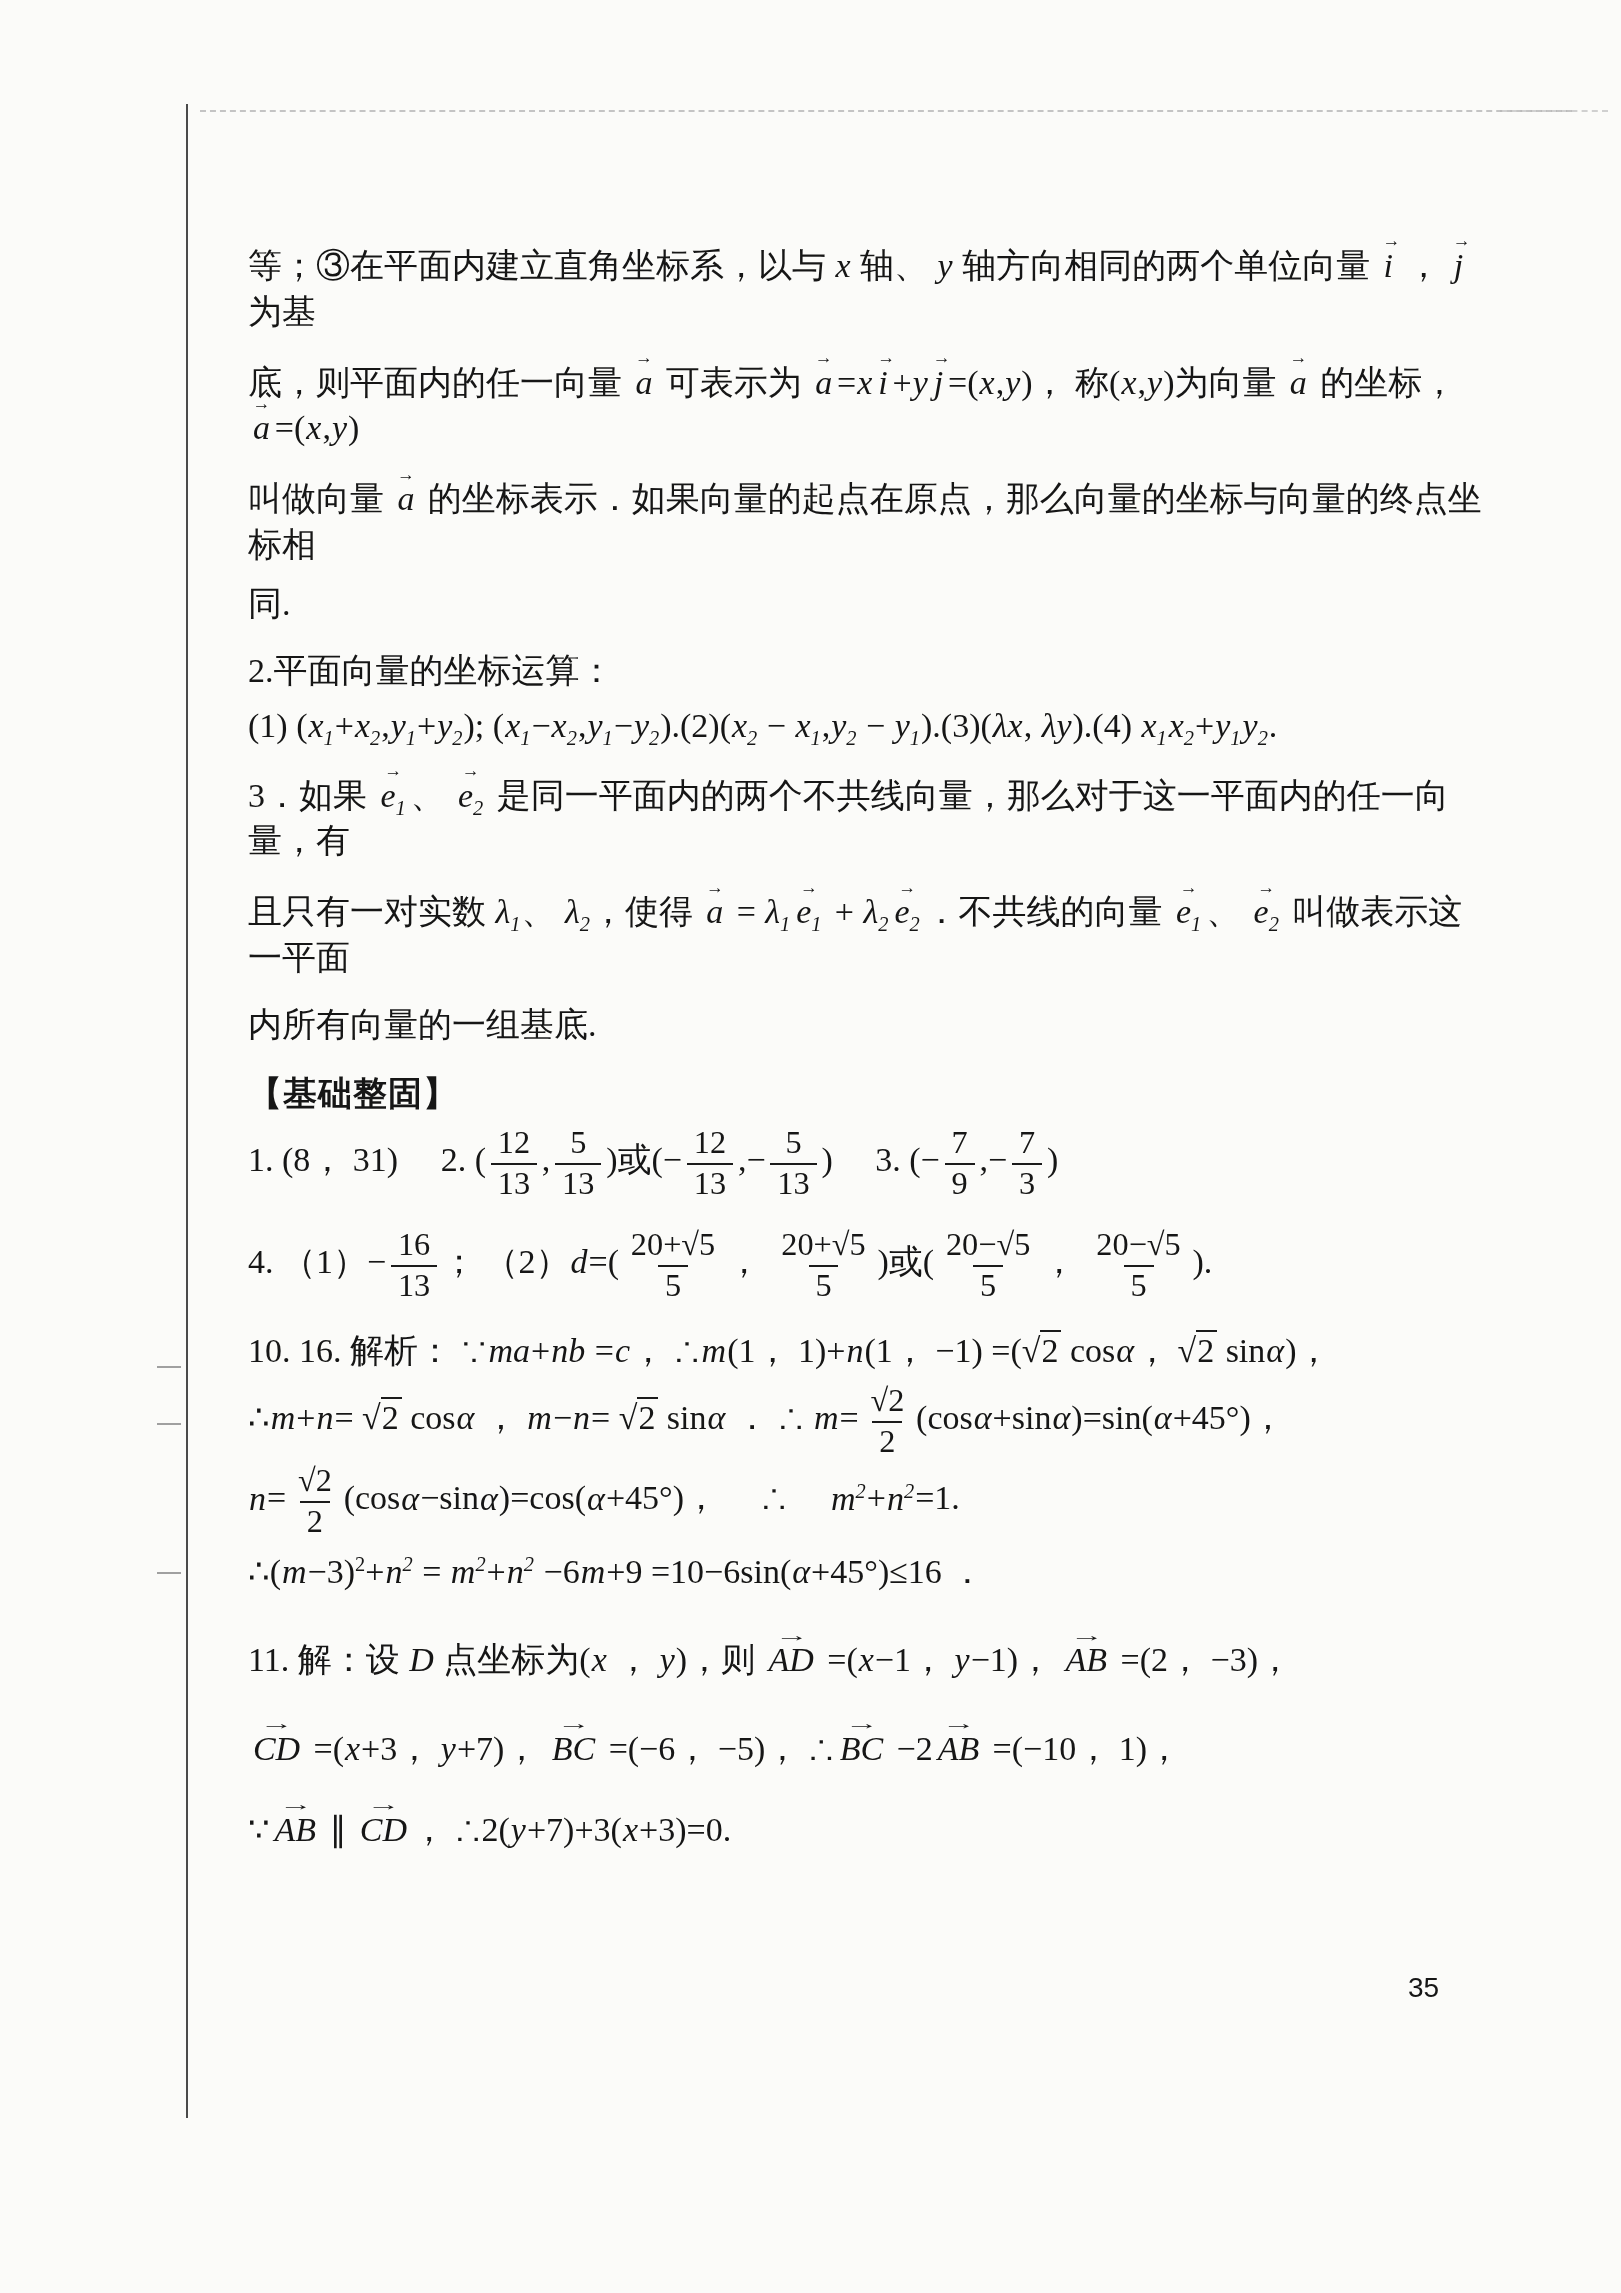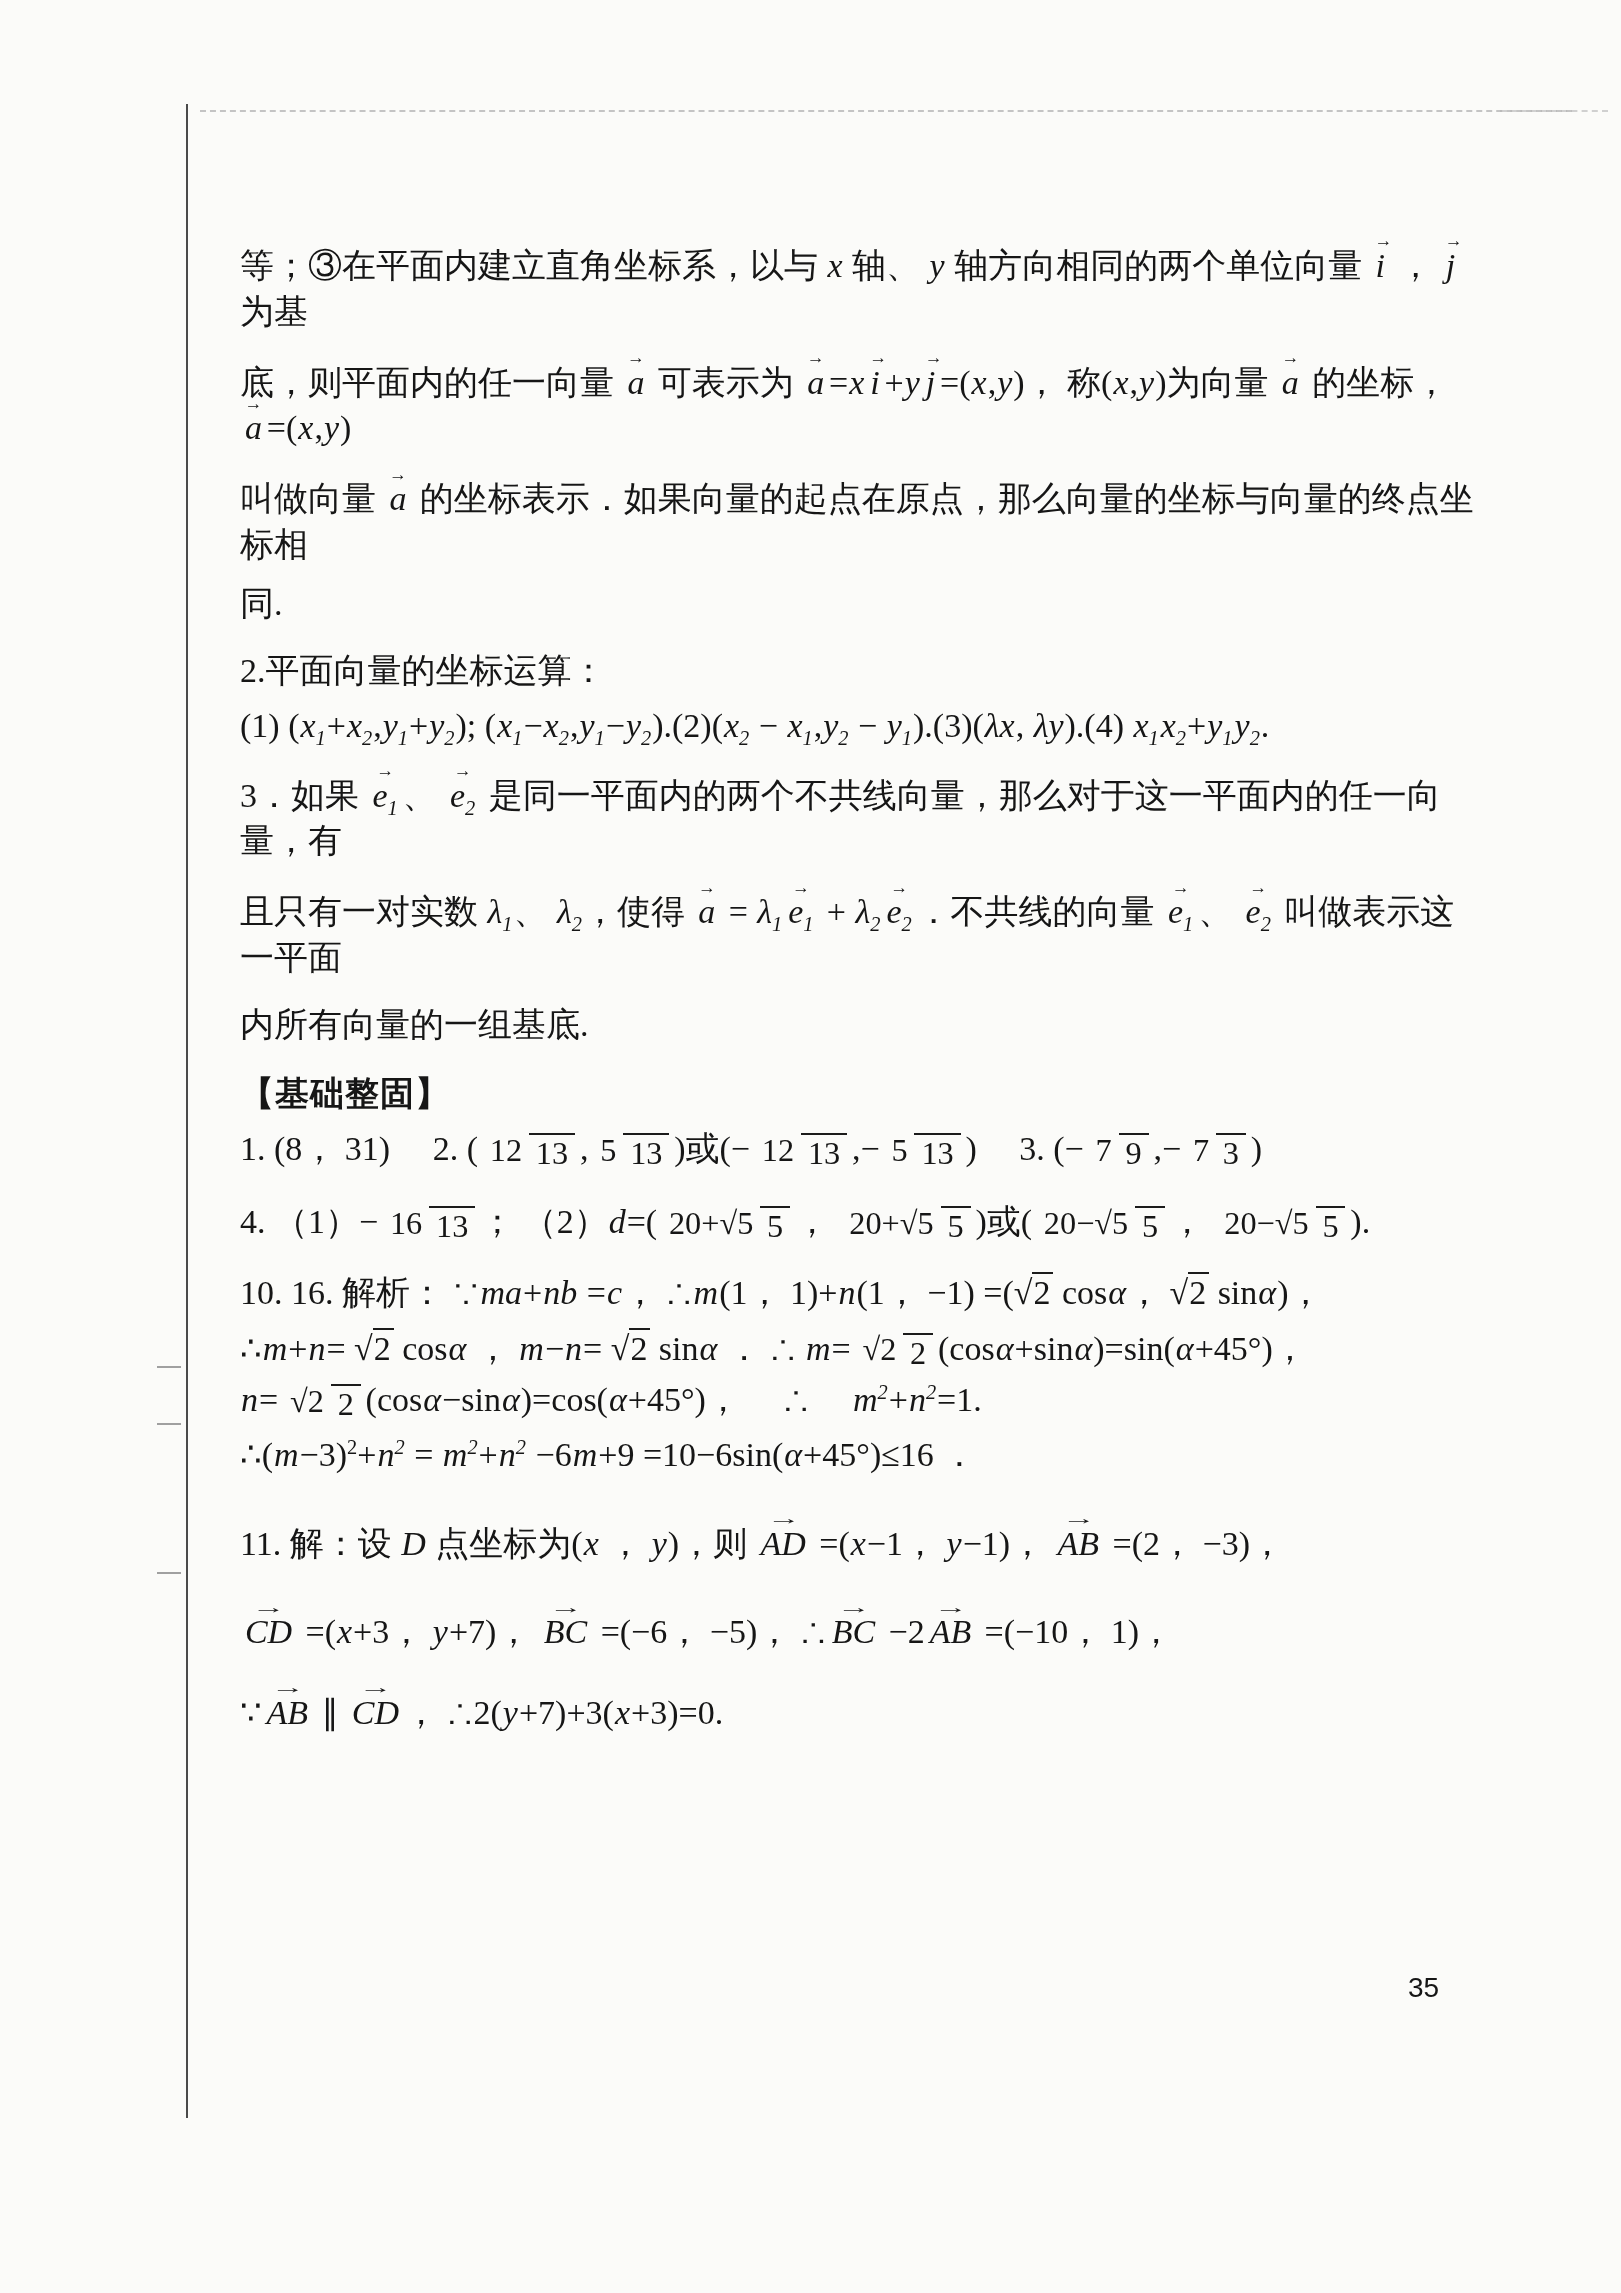--- a/index.html
+++ b/index.html
@@ -10,36 +10,36 @@
     color:#161616;
     overflow:hidden;
   }
   
   .vline{position:absolute;left:186px;top:104px;width:2px;height:2014px;background:#4a4a4a;}
   .hdash{position:absolute;left:200px;top:110px;width:1372px;height:0;border-top:2px dashed #a8a8a8;opacity:.65;}
   .hdash2{position:absolute;left:1500px;top:110px;width:108px;height:0;border-top:2px dashed #b5b5b5;opacity:.6;}
   .tick{position:absolute;width:23.5px;height:2px;background:#8a8a8a;opacity:.8;}
   .t1{left:157px;top:1366px;} .t2{left:157px;top:1423px;} .t3{left:157px;top:1572px;}
 
-  .content{position:absolute;left:240px;top:243px;width:1243px;}
+  .content{position:absolute;left:248px;top:243px;width:1243px;}
   .line{font-size:34px;line-height:1.34;white-space:normal;}
   .line.h{font-weight:700;letter-spacing:1px;}
   .m6{margin-top:5.9px}.m10{margin-top:9.8px}.m14{margin-top:13.7px}.m16{margin-top:15.7px}
   .m22{margin-top:21.6px}.m24{margin-top:23.5px}.m26{margin-top:25.5px}.m28{margin-top:27.4px}
   .m36{margin-top:35px}.m44{margin-top:43px}.m56{margin-top:55px}
 
   .mi{font-style:italic;font-family:"Liberation Serif",serif;padding:0 1px;}
   sub{font-size:0.60em;line-height:0;}
   sup{font-size:0.60em;line-height:0;}
 
   .vec{position:relative;display:inline-block;margin:0 3.9px;padding:0 1px;}
   .vtop{position:absolute;top:-0.60em;left:0;right:0;text-align:center;font-size:0.52em;line-height:1;font-style:normal;}
   .vbody{font-style:italic;font-family:"Liberation Serif",serif;}
 
-  .frac{display:inline-flex;flex-direction:row;align-items:center;vertical-align:middle;margin:0 4.9px;line-height:1.05;font-size:0.95em;}
+  .frac{display:inline-flex;flex-direction:column;align-items:center;vertical-align:middle;margin:0 4.9px;line-height:1.05;font-size:0.95em;}
   .frac .num{padding:0 6.9px 2.9px;}
   .frac .den{border-top:2.5px solid #1b1b1b;padding:2px 6.9px 0;}
 
   .sqrt{display:inline-block;white-space:nowrap;}
   .sqrt .rad{font-style:normal;}
   .sqrt .sqb{border-top:2.5px solid #1b1b1b;padding:0 2.9px 0 1px;}
 
   .pagenum{position:absolute;left:1408px;top:1972px;font-size:28px;font-family:Liberation Sans, sans-serif;}
 </style>
 </head>

